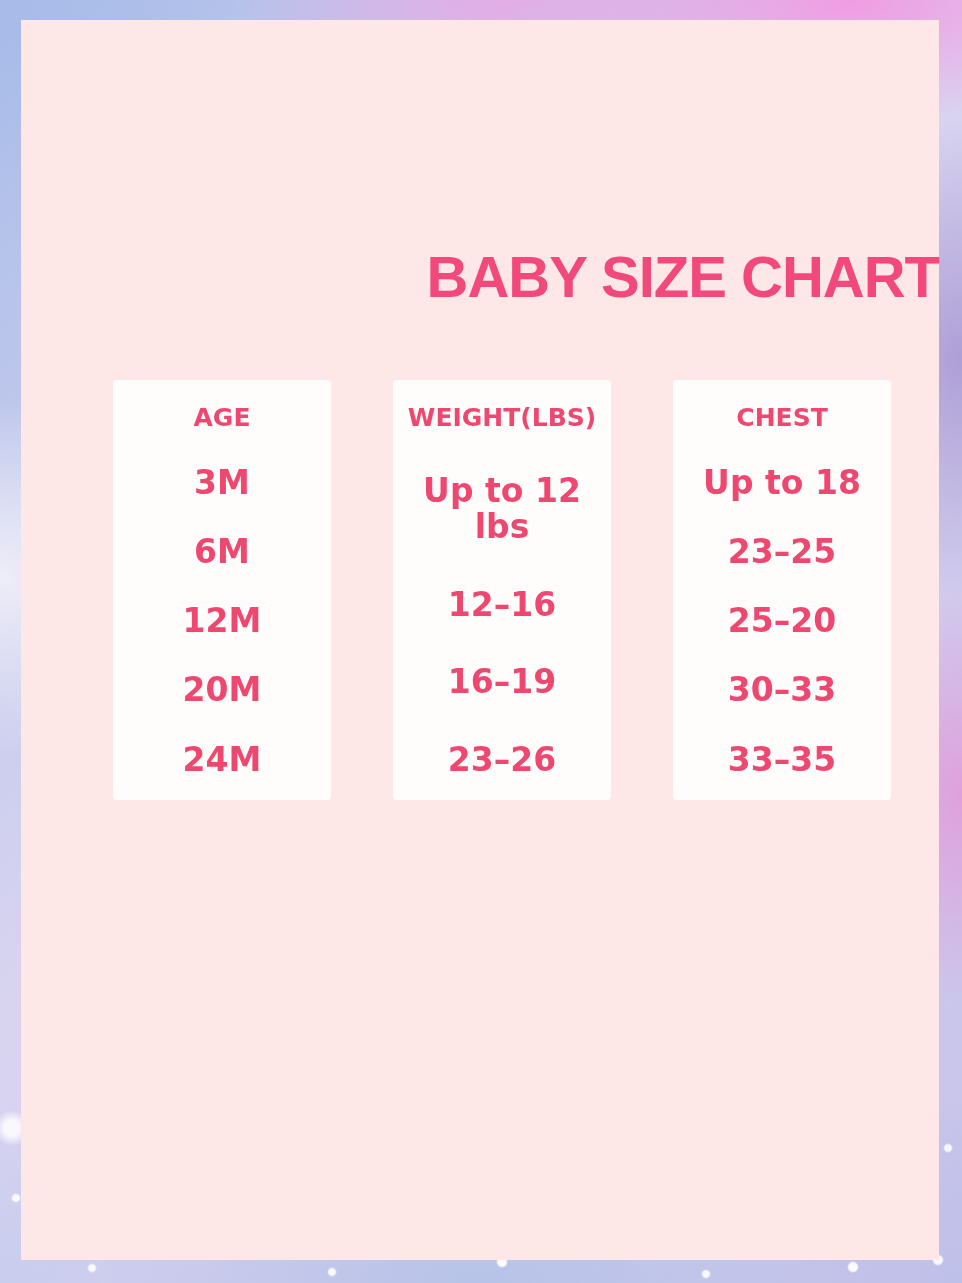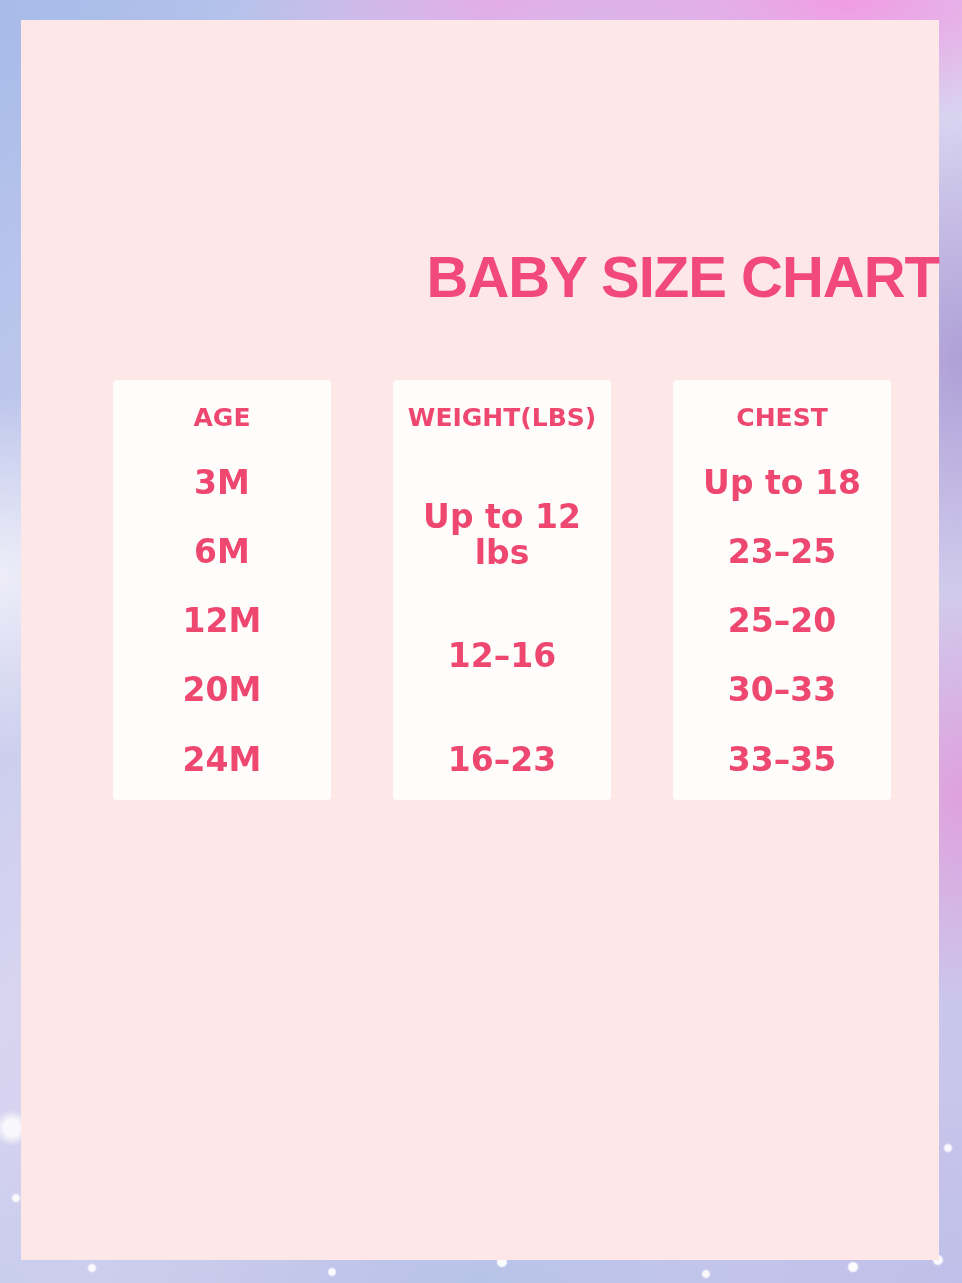--- a/index.html
+++ b/index.html
@@ -79,21 +79,22 @@
         <div class="val">6M</div>
         <div class="val">12M</div>
         <div class="val">20M</div>
         <div class="val">24M</div>
       </div>
 
       <div class="card">
         <div class="hdr">WEIGHT(LBS)</div>
         <div class="val">Up to 12 lbs</div>
         <div class="val">12–16</div>
-        <div class="val">16–23</div>
+        <div class="val">16–19</div>
+        <div class="val">23–26</div>
       </div>
 
       <div class="card">
         <div class="hdr">CHEST</div>
         <div class="val">Up to 18</div>
         <div class="val">23–25</div>
         <div class="val">25–20</div>
         <div class="val">30–33</div>
         <div class="val">33–35</div>
       </div>

